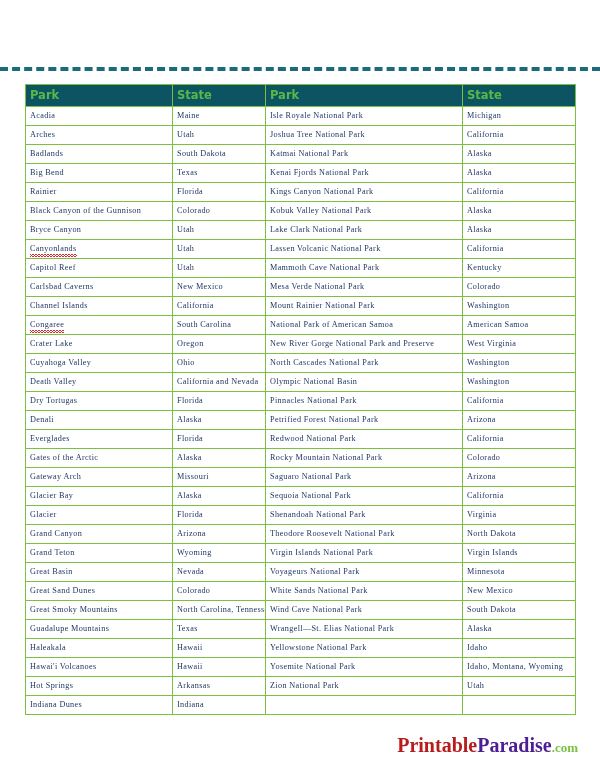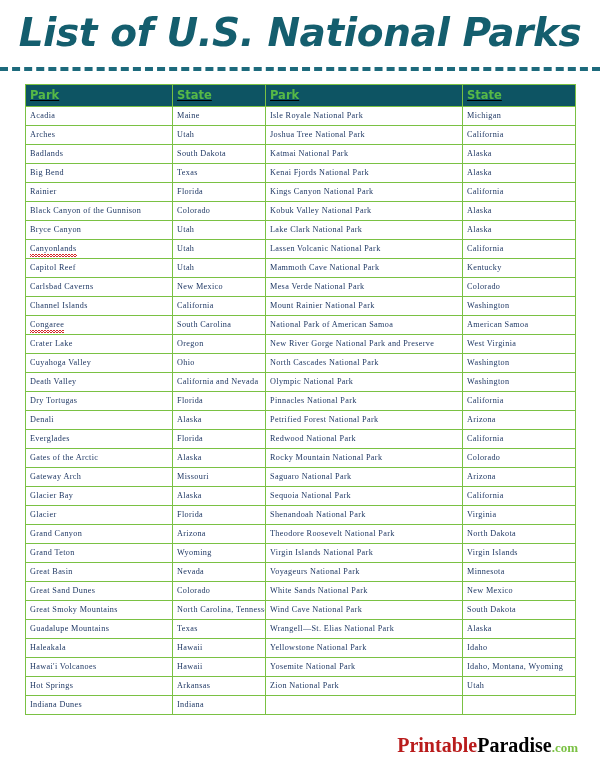--- a/index.html
+++ b/index.html
@@ -52,21 +52,20 @@
     position: absolute;
     top: 84px;
     left: 25px;
     width: 550px;
   }
 
   table.parks {
     border-collapse: collapse;
     table-layout: fixed;
     width: 550px;
-    text-decoration: underline;
   }
 
   table.parks col.c-park-l { width: 147px; }
   table.parks col.c-state-l { width: 93px; }
   table.parks col.c-park-r { width: 197px; }
   table.parks col.c-state-r { width: 113px; }
 
   table.parks th {
     background: #0d5463;
     color: #57b947;
@@ -127,29 +126,28 @@
     position: absolute;
     right: 22px;
     bottom: 17px;
     font-family: "Liberation Serif", serif;
     font-weight: bold;
     font-size: 20px;
     line-height: 22px;
     white-space: nowrap;
   }
   .logo-printable { color: #b91c1c; }
-  .logo-paradise  { color: #000000; }
+  .logo-paradise  { color: #4c1d95; }
   .logo-com       { color: #7ac143; font-size: 13px; }
 </style>
 </head>
 <body>
 
 <div class="page">
 
-  <h1 class="title">List of U.S. National Parks</h1>
 
   <div class="dashed-rule"></div>
 
   <div class="table-wrap">
     <table class="parks">
       <colgroup>
         <col class="c-park-l">
         <col class="c-state-l">
         <col class="c-park-r">
         <col class="c-state-r">
@@ -243,21 +241,21 @@
           </tr>
           <tr>
             <td><span class="cell-txt">Cuyahoga Valley</span></td>
             <td><span class="cell-txt">Ohio</span></td>
             <td><span class="cell-txt">North Cascades National Park</span></td>
             <td><span class="cell-txt">Washington</span></td>
           </tr>
           <tr>
             <td><span class="cell-txt">Death Valley</span></td>
             <td><span class="cell-txt">California and Nevada</span></td>
-            <td><span class="cell-txt">Olympic National Park</span></td>
+            <td><span class="cell-txt">Olympic National Basin</span></td>
             <td><span class="cell-txt">Washington</span></td>
           </tr>
           <tr>
             <td><span class="cell-txt">Dry Tortugas</span></td>
             <td><span class="cell-txt">Florida</span></td>
             <td><span class="cell-txt">Pinnacles National Park</span></td>
             <td><span class="cell-txt">California</span></td>
           </tr>
           <tr>
             <td><span class="cell-txt">Denali</span></td>

